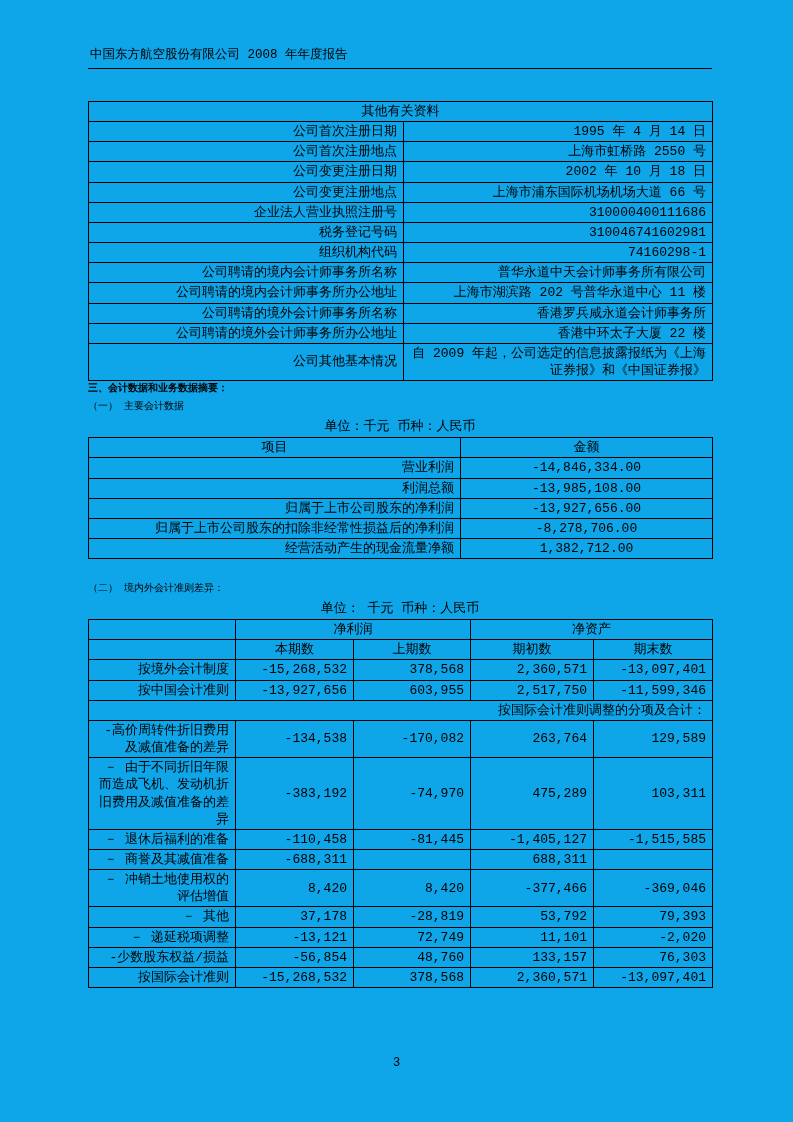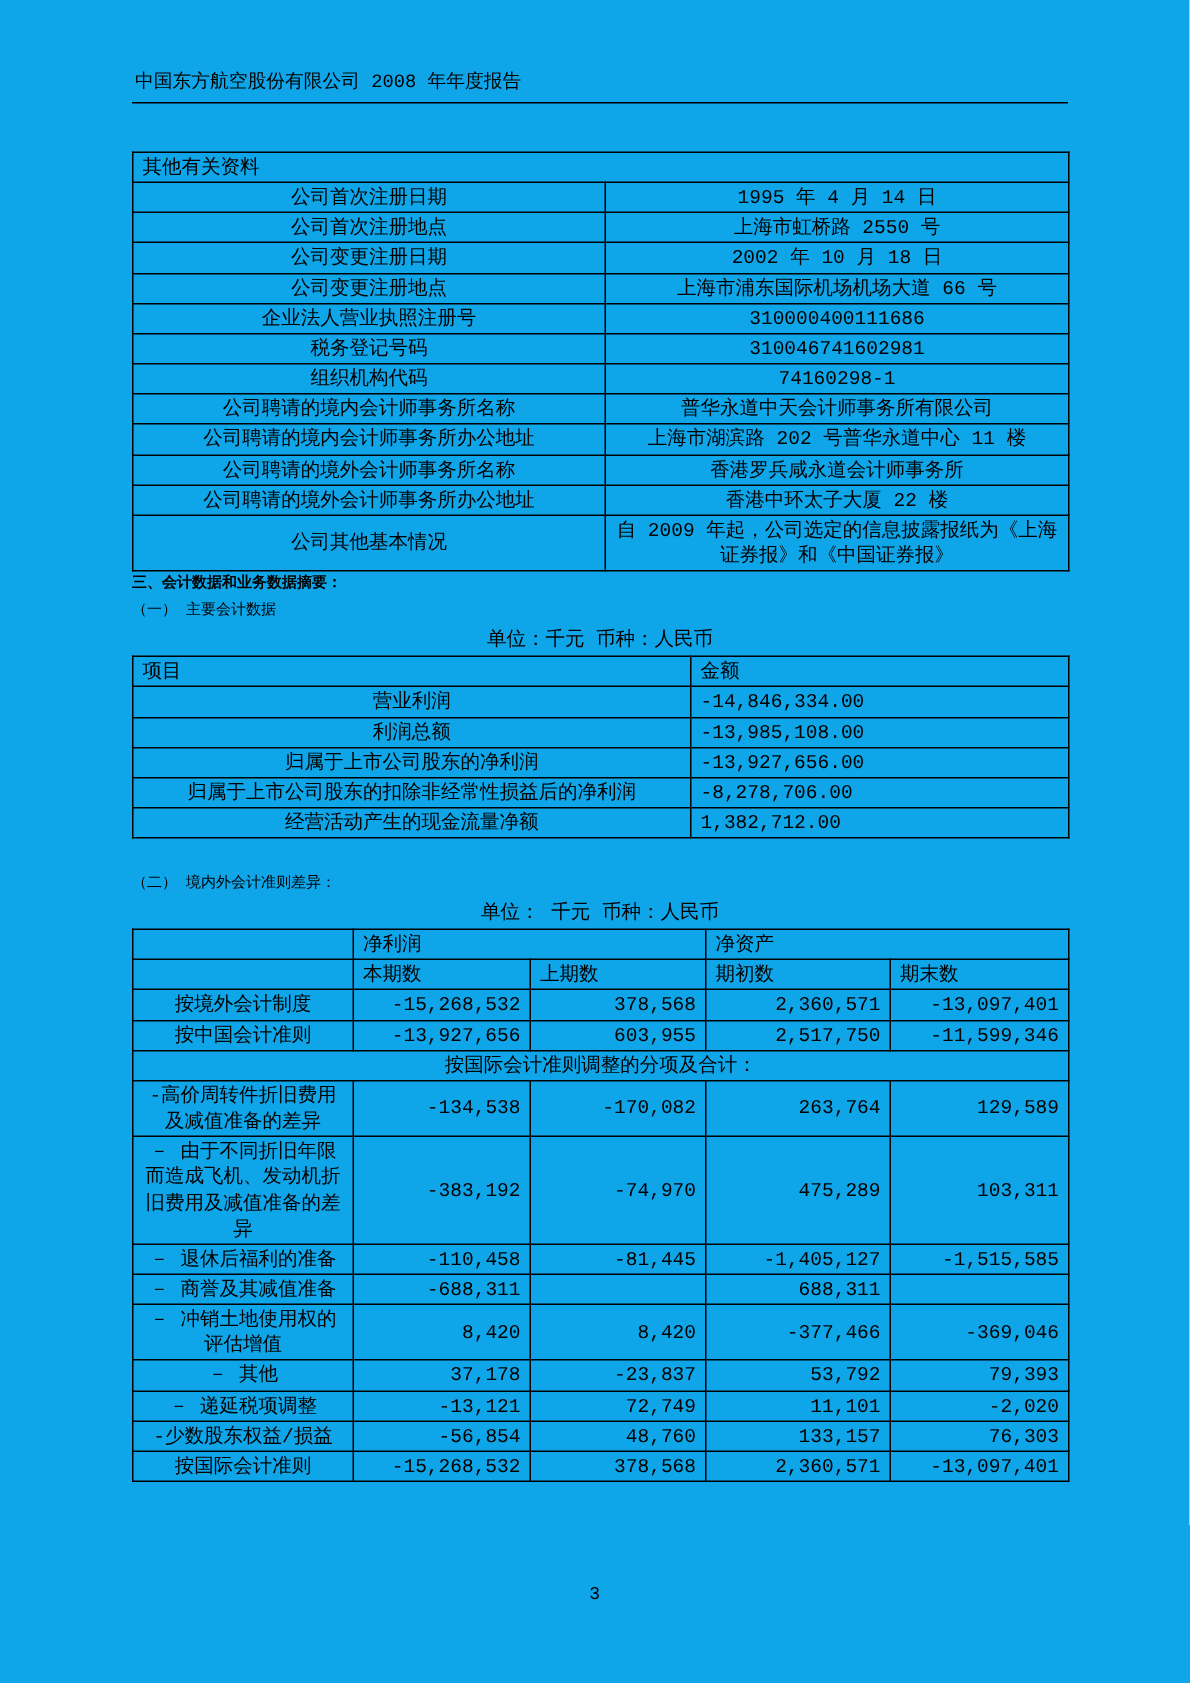--- a/index.html
+++ b/index.html
@@ -30,23 +30,23 @@
     font-size: 13px;
     table-layout: fixed;
   }
   table.tbl td {
     border: 1px solid #000;
     padding: 1px 6px;
     line-height: 1.32;
     vertical-align: middle;
     overflow: hidden;
   }
-  td.c { text-align: left; }
+  td.c { text-align: center; }
   td.r { text-align: right; padding-right: 12px; }
-  td.lbl { text-align: center; }
+  td.lbl { text-align: right; }
   .info { margin-top: 32px; }
   .sec-heading {
     font-size: 10px;
     font-weight: bold;
   }
   .sub-line {
     margin-top: 4px;
     font-size: 10px;
   }
   .unit-line {
@@ -246,21 +246,21 @@
       <tr>
         <td class="lbl">－ 冲销土地使用权的评估增值</td>
         <td class="r">8,420</td>
         <td class="r">8,420</td>
         <td class="r">-377,466</td>
         <td class="r">-369,046</td>
       </tr>
       <tr>
         <td class="lbl">－ 其他</td>
         <td class="r">37,178</td>
-        <td class="r">-23,837</td>
+        <td class="r">-28,819</td>
         <td class="r">53,792</td>
         <td class="r">79,393</td>
       </tr>
       <tr>
         <td class="lbl">－ 递延税项调整</td>
         <td class="r">-13,121</td>
         <td class="r">72,749</td>
         <td class="r">11,101</td>
         <td class="r">-2,020</td>
       </tr>

